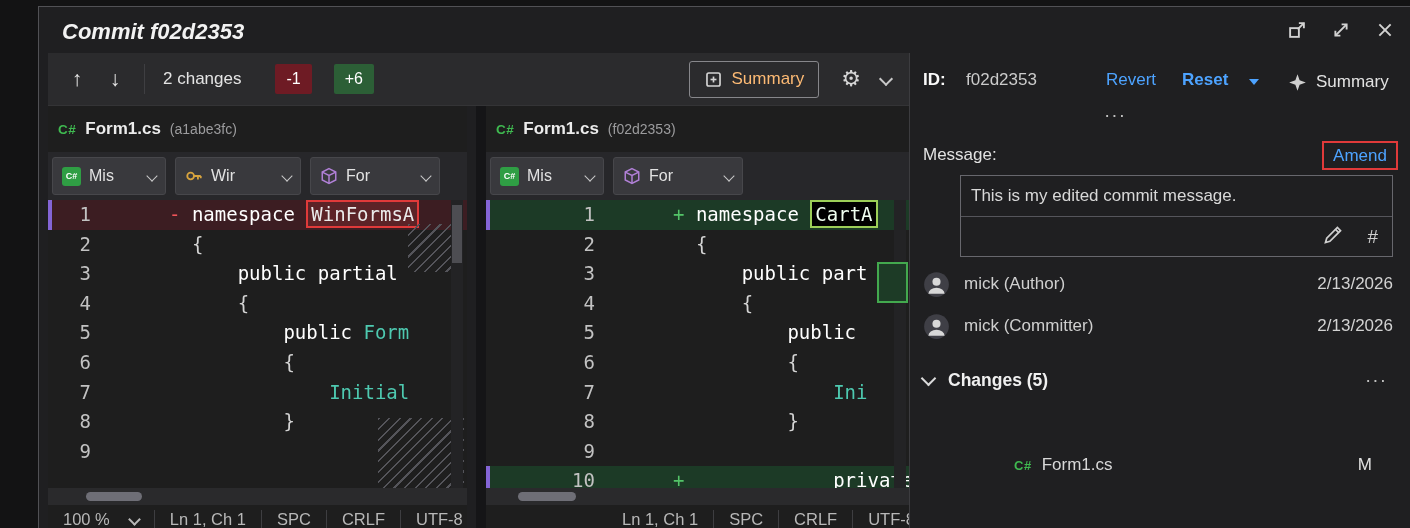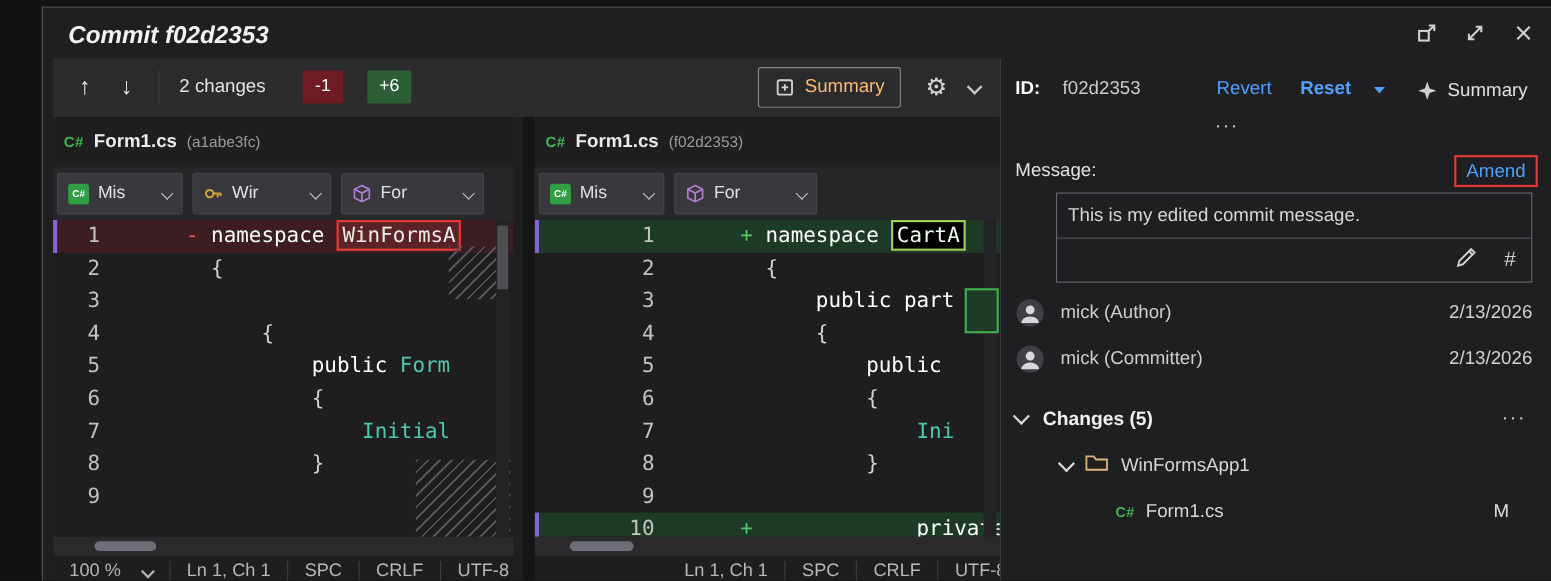--- a/index.html
+++ b/index.html
@@ -222,21 +222,21 @@
             <path d="M8 1.5 L14 4.5 V11.5 L8 14.5 L2 11.5 V4.5 Z" fill="none" stroke="#b180d7" stroke-width="1.3"></path>
             <path d="M2 4.5 L8 7.5 L14 4.5 M8 7.5 V14.5" fill="none" stroke="#b180d7" stroke-width="1.3"></path>
           </svg>
           <span>For</span>
           <span class="chev"></span>
         </button>
       </div>
       <div class="code-lines">
           <div class="code-row removed"><span class="changebar"></span><span class="lnum">1</span><span class="lcode"><span class="tk-del">-</span><span> </span><span class="tk-kw">namespace</span><span> </span><span class="tk-boxred">WinFormsA</span></span></div>
           <div class="code-row"><span class="lnum">2</span><span class="lcode"><span>  {</span></span></div>
-          <div class="code-row"><span class="lnum">3</span><span class="lcode"><span>      </span></span></div>
+          <div class="code-row"><span class="lnum">3</span><span class="lcode"><span>      </span><span class="tk-kw">public partial</span></span></div>
           <div class="code-row"><span class="lnum">4</span><span class="lcode"><span>      {</span></span></div>
           <div class="code-row"><span class="lnum">5</span><span class="lcode"><span>          </span><span class="tk-kw">public</span><span> </span><span class="tk-type">Form</span></span></div>
           <div class="code-row"><span class="lnum">6</span><span class="lcode"><span>          {</span></span></div>
           <div class="code-row"><span class="lnum">7</span><span class="lcode"><span>              </span><span class="tk-type">Initial</span></span></div>
           <div class="code-row"><span class="lnum">8</span><span class="lcode"><span>          }</span></span></div>
           <div class="code-row"><span class="lnum">9</span><span class="lcode"></span></div>
         </div>
       <div class="hatch hatch-a"></div>
       <div class="hatch hatch-b"></div>
       <div class="vscroll">
@@ -361,29 +361,20 @@
         <span>mick (Committer)</span>
         <span class="person-date">2/13/2026</span>
       </div>
 
       <div class="changes-row">
         <span class="chev-exp"></span>
         <span class="changes-label">Changes (5)</span>
         <button class="changes-more">···</button>
       </div>
 
-      <div class="folder-row">
-        <span class="chev-exp"></span>
-        <span class="folder-ico">
-          <svg width="22" height="18" viewBox="0 0 20 16">
-            <path d="M1.5 2.5 H7.5 L9.5 5 H18.5 V13.5 H1.5 Z"></path>
-          </svg>
-        </span>
-        <span>WinFormsApp1</span>
-      </div>
 
       <div class="file-row">
         <span class="cs-badge">C#</span>
         <span>Form1.cs</span>
         <span class="file-status">M</span>
       </div>
     </div>
 
   </div>
 </div>

